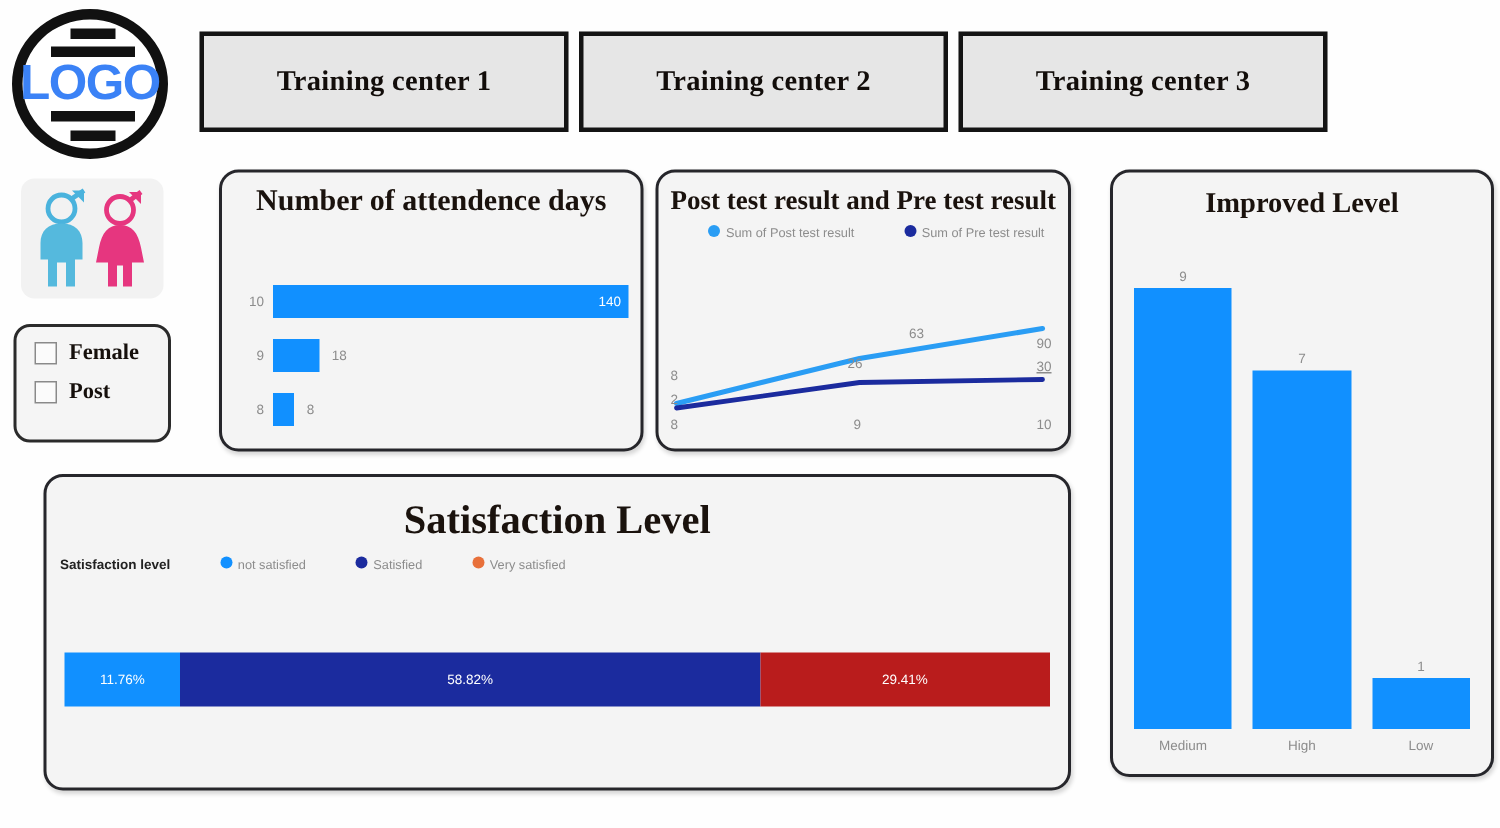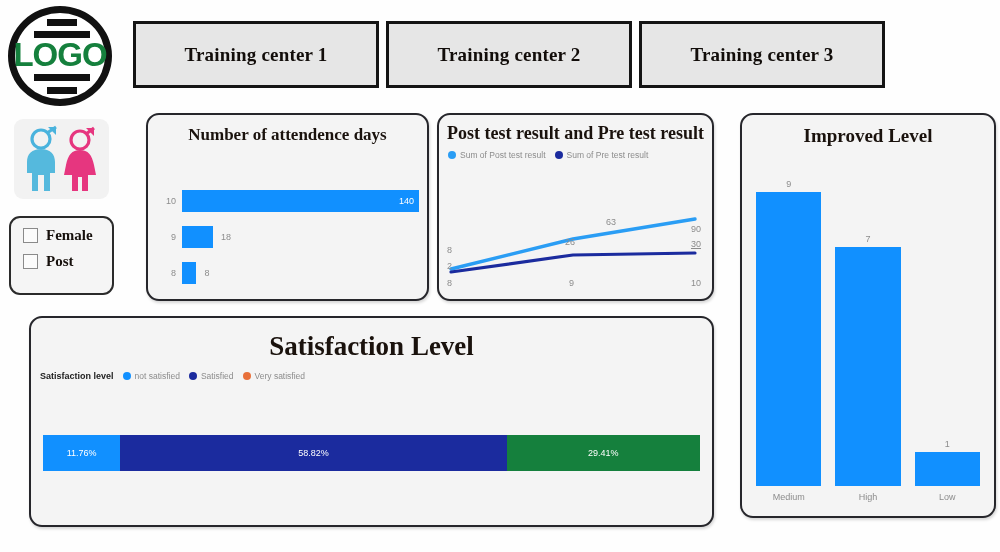--- a/index.html
+++ b/index.html
@@ -20,21 +20,21 @@
     box-sizing:border-box;background:#fff;
   }
   .logo-bar{position:absolute;background:#111;left:50%;transform:translateX(-50%);}
   .lb1{top:13px;width:30px;height:7px;}
   .lb2{top:25px;width:56px;height:7px;}
   .lb3{top:68px;width:56px;height:7px;}
   .lb4{top:81px;width:30px;height:7px;}
   .logo-text{
     position:absolute;left:0;top:32px;width:104px;text-align:center;
     font-family:"Liberation Sans", sans-serif;font-weight:bold;
-    font-size:33px;letter-spacing:-1px;color:#15803d;line-height:34px;
+    font-size:33px;letter-spacing:-1px;color:#3b82f6;line-height:34px;
   }
 
   
   .gender-img{
     position:absolute;left:14px;top:119px;width:95px;height:80px;
     background:#f2f2f2;border-radius:9px;
   }
   .gfig{position:absolute;top:6px;}
   .gfig.male{left:8px;}
   .gfig.female{left:47px;}
@@ -70,40 +70,40 @@
     border:2px solid #26262b;border-radius:13px;box-sizing:border-box;
     box-shadow:1px 2px 3px rgba(0,0,0,.16);
   }
   .panel-title{
     font-family:"Liberation Serif", serif;font-weight:bold;
     text-align:center;color:#1a120d;
   }
 
   
   #panel-attendance{left:146px;top:113px;width:283px;height:188px;}
-  #panel-attendance .panel-title{font-size:17px;line-height:23px;margin-top:8px;}
+  #panel-attendance .panel-title{font-size:20px;line-height:23px;margin-top:8px;}
   .hbar-chart{position:absolute;left:8px;top:68px;right:8px;bottom:8px;}
   .hbar-row{position:relative;height:36px;display:flex;align-items:center;}
   .hbar-cat{
     width:20px;text-align:right;margin-right:6px;
     font-size:9px;color:#8c8c8c;flex:0 0 auto;
   }
   .hbar-track{position:relative;flex:1;height:22px;}
   .hbar-fill{
     position:absolute;left:0;top:0;height:100%;background:#1190ff;
     display:flex;align-items:center;justify-content:flex-end;
   }
   .hbar-val-in{font-size:9px;color:#ffffff;padding-right:5px;}
   .hbar-val-out{position:absolute;top:50%;transform:translateY(-50%);font-size:9px;color:#8c8c8c;}
 
   
   #panel-tests{left:437px;top:113px;width:277px;height:188px;}
   #panel-tests .panel-title{font-size:18px;line-height:22px;margin-top:7px;}
   .legend{display:flex;align-items:center;gap:9px;margin:6px 0 0 9px;}
-  .legend-item{display:flex;align-items:center;gap:4px;}
+  .legend-item{display:flex;gap:4px;margin-left:24px;}
   .legend-dot{width:8px;height:8px;border-radius:50%;flex:0 0 auto;}
   .legend-text{font-size:8.5px;color:#8c8c8c;}
   .line-area{position:absolute;left:6px;top:96px;width:265px;height:84px;}
   .line-area svg{display:block;}
   .lbl{position:absolute;font-size:9px;color:#8c8c8c;}
 
   
   #panel-improved{left:740px;top:113px;width:256px;height:405px;}
   #panel-improved .panel-title{font-size:19px;line-height:23px;margin-top:9px;}
   .vbar-chart{position:absolute;left:14px;right:14px;top:48px;bottom:10px;}
@@ -281,19 +281,19 @@
       </span>
     </div>
 
     <div class="stack">
       <span class="stack-seg" style="width:11.76%;background:#1190ff">
         <span>11.76%</span>
       </span>
       <span class="stack-seg" style="width:58.82%;background:#1b2b9e">
         <span>58.82%</span>
       </span>
-      <span class="stack-seg" style="width:29.41%;background:#15803d">
+      <span class="stack-seg" style="width:29.41%;background:#b91c1c">
         <span>29.41%</span>
       </span>
     </div>
   </div>
 
 </div>
 
 </body></html>

